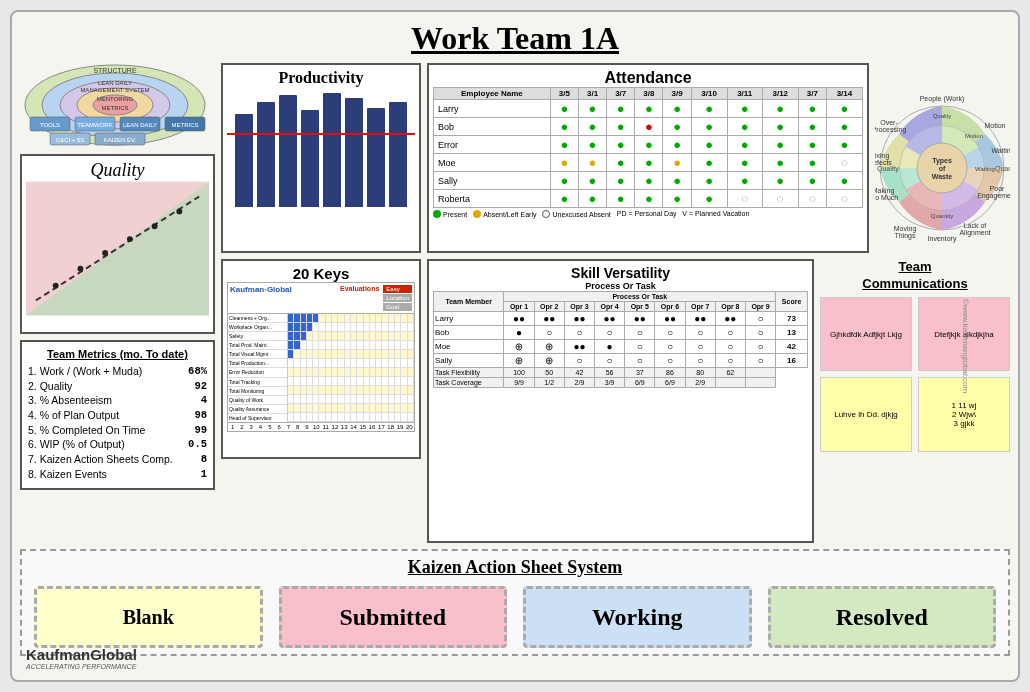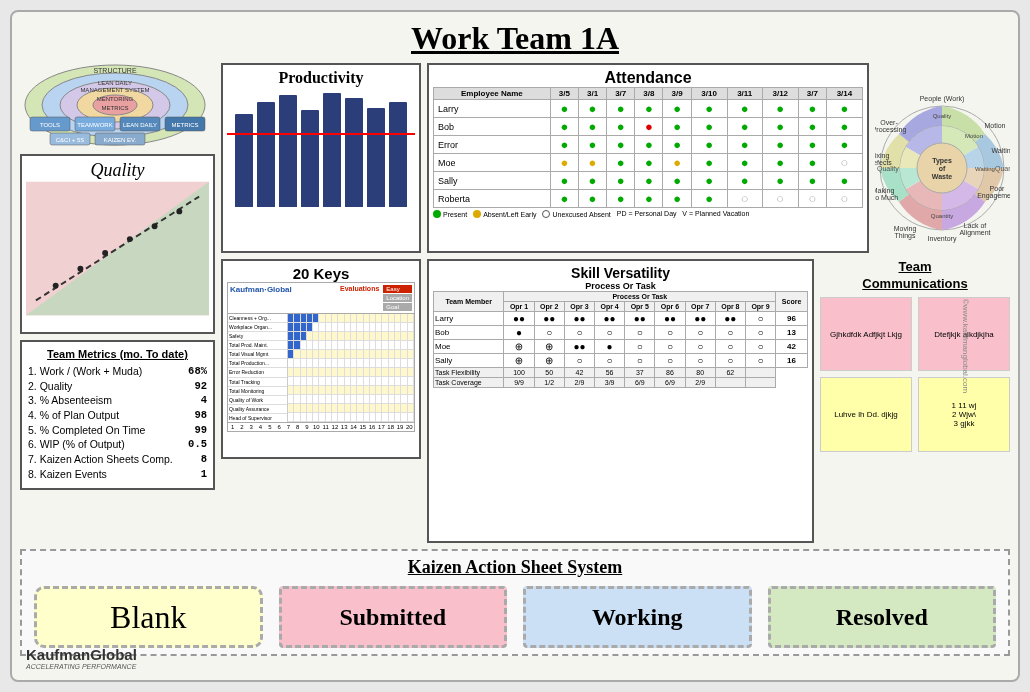--- a/index.html
+++ b/index.html
@@ -886,21 +886,21 @@
                   <td style="text-align: left;">Larry</td>
                   <td style="font-size: 10px;">●●</td>
                   <td style="font-size: 10px;">●●</td>
                   <td style="font-size: 10px;">●●</td>
                   <td style="font-size: 10px;">●●</td>
                   <td style="font-size: 10px;">●●</td>
                   <td style="font-size: 10px;">●●</td>
                   <td style="font-size: 10px;">●●</td>
                   <td style="font-size: 10px;">●●</td>
                   <td style="font-size: 10px;">○</td>
-                  <td style="font-weight: bold;">96</td>
+                  <td style="font-weight: bold;">73</td>
                 </tr>
                 <tr>
                   <td style="text-align: left;">Bob</td>
                   <td style="font-size: 10px;">●</td>
                   <td style="font-size: 10px;">○</td>
                   <td style="font-size: 10px;">○</td>
                   <td style="font-size: 10px;">○</td>
                   <td style="font-size: 10px;">○</td>
                   <td style="font-size: 10px;">○</td>
                   <td style="font-size: 10px;">○</td>
@@ -986,21 +986,21 @@
           </div>
         </div>
       </div>
     </div>
   </div>
 
   <div style="margin-top:6px;border:2px dashed #999;padding:6px 12px;background:#f9f9f9;">
     <div class="kaizen-title">Kaizen Action Sheet System</div>
     <div style="display:flex;gap:16px;justify-content:space-around;">
       <div style="flex:1;display:flex;flex-direction:column;align-items:center;">
-        <div style="border:3px dashed #aaa;border-radius:10px;height:62px;width:100%;background:#ffffcc;display:flex;align-items:center;justify-content:center;font-size:32px;font-weight:normal;font-family:'Times New Roman',serif;">Blank</div>
+        <div style="border:3px dashed #aaa;border-radius:4px;height:62px;width:100%;background:#ffffcc;display:flex;align-items:center;justify-content:center;font-size:20px;font-weight:bold;font-family:'Times New Roman',serif;">Blank</div>
       </div>
       <div style="flex:1;display:flex;flex-direction:column;align-items:center;">
         <div style="border:3px dashed #aaa;border-radius:4px;height:62px;width:100%;background:#f9c0cb;display:flex;align-items:center;justify-content:center;font-size:24px;font-weight:bold;font-family:'Times New Roman',serif;">Submitted</div>
       </div>
       <div style="flex:1;display:flex;flex-direction:column;align-items:center;">
         <div style="border:3px dashed #aaa;border-radius:4px;height:62px;width:100%;background:#cce0f5;display:flex;align-items:center;justify-content:center;font-size:24px;font-weight:bold;font-family:'Times New Roman',serif;">Working</div>
       </div>
       <div style="flex:1;display:flex;flex-direction:column;align-items:center;">
         <div style="border:3px dashed #aaa;border-radius:4px;height:62px;width:100%;background:#d4e8c2;display:flex;align-items:center;justify-content:center;font-size:24px;font-weight:bold;font-family:'Times New Roman',serif;">Resolved</div>
       </div>

